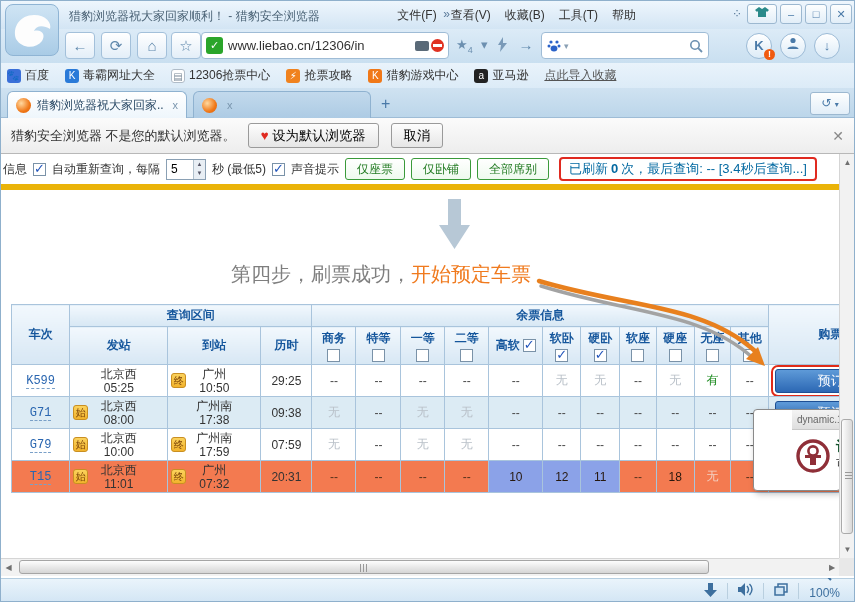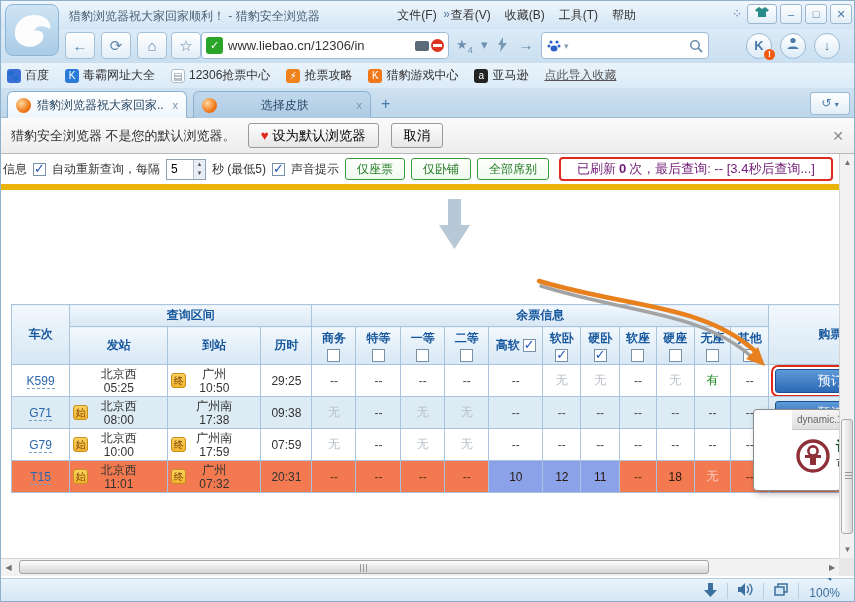--- a/index.html
+++ b/index.html
@@ -72,42 +72,42 @@
   .querybar { position:absolute; left:0; top:0; width:840px; height:36px; border-bottom:6px solid #eab308;
               display:flex; align-items:center; gap:6px; padding-left:2px; font-size:12px; }
   .cb { width:13px; height:13px; border:1px solid #7a92a8; background:#fff; display:inline-block; position:relative; flex:0 0 auto; }
   .cb.on::after { content:"✓"; position:absolute; left:0px; top:-3px; color:#2255bb; font-size:13px; font-weight:bold; }
   .spin { width:40px; height:21px; border:1px solid #8aa0b4; display:inline-flex; }
   .spin input { width:26px; border:none; outline:none; padding-left:4px; font-size:12px; }
   .spin .arrows { width:12px; display:flex; flex-direction:column; border-left:1px solid #b0c0cc; }
   .spin .arrows i { flex:1; font-style:normal; font-size:6px; line-height:9px; text-align:center; color:#556; background:#e8eef4; }
   .greenbtn { height:22px; border:1px solid #3a9a3a; border-radius:3px; color:#217a21; background:linear-gradient(#ffffff,#eefaee);
               padding:0 11px; line-height:20px; font-size:12px; }
-  .redstat { height:24px; border:2px solid #e02a20; border-radius:4px; color:#701a75; padding:0 16px; line-height:20px;
+  .redstat { height:24px; border:2px solid #e02a20; border-radius:4px; color:#0369a1; padding:0 8px; line-height:20px;
              font-size:13px; margin-left:4px; white-space:nowrap; }
   .redstat b { margin:0 3px; }
 
   .stepline { position:absolute; top:107px; left:0; width:760px; text-align:center; font-size:20px; }
   .step-gray { color:#7f7f7f; }
   .step-orange { color:#f07a1e; }
 
   .overlay { position:absolute; left:0; top:0; width:855px; height:424px; pointer-events:none; z-index:6; }
 
   
   table.trains { position:absolute; left:10px; top:150px; width:881px; border-collapse:collapse; table-layout:fixed; z-index:2; }
   table.trains th, table.trains td { border:1px solid #a9c4dc; text-align:center; vertical-align:middle; overflow:hidden; }
   table.trains th { background:linear-gradient(#f2f8fd,#d7e7f4); color:#15569c; font-size:12px; font-weight:bold; }
   tr.h1 th { height:22px; } tr.h2 th { height:38px; }
   .seat-h { display:flex; flex-direction:column; align-items:center; gap:2px; }
   .seat-h.inline { flex-direction:row; justify-content:center; gap:3px; }
   tbody td { height:32px; font-size:12px; background:#fff; }
   tr.alt td { background:#dcebf4; }
   tr.sel td { background:#f37a50; }
   td.bg-blue { background:#8ba2e8 !important; }
-  a.train-link { color:#2a66b0; text-decoration:none; border-bottom:1px dashed #7aa0c8; font-size:12px; }
+  a.train-link { color:#2a66b0; text-decoration:none; border-bottom:1px dashed #7aa0c8; font-size:12px;font-family:Liberation Mono, monospace; }
   .stcell { position:relative; line-height:14px;margin-left:8px; }
   .stb { position:absolute; left:3px; top:50%; margin-top:-8px; width:15px; height:15px; background:linear-gradient(#fbd25c,#f2b32c);
          border:1px solid #c98f22; border-radius:3px; color:#7a4208; font-size:10px; line-height:14px; }
   .c-dash { color:#4a4a4a; } .c-none { color:#b9c0c8; } .c-have { color:#17881a; } .c-num { color:#16224e; }
   tr.sel .c-dash { color:#58321c; } tr.sel .c-none { color:#f3cfc0; } tr.sel .c-num { color:#27180e; }
   .buy-wrap { margin:3px 5px 3px 6px; position:relative; }
   .buy-btn { height:24px; border-radius:3px; background:linear-gradient(#5e9ad8,#2c68b4); border:1px solid #1d4f94;
              color:#fff; font-size:13px; line-height:22px; text-align:center; }
   .ring { outline:2px solid #e02a18; outline-offset:2px; border-radius:3px; }
 
@@ -248,21 +248,20 @@
     </div>
 
   <div class="tabbar">
     <div class="tab active" style="left:6px;width:180px">
       <span class="flame"></span>
       <span style="flex:1;white-space:nowrap;overflow:hidden">猎豹浏览器祝大家回家...</span>
       <span class="tab-close">x</span>
     </div>
     <div class="tab inactive" style="left:192px;width:178px">
       <span class="flame"></span>
-      <span style="flex:1;text-align:center;white-space:nowrap">选择皮肤</span>
       <span class="tab-close">x</span>
     </div>
     <div class="newtab">+</div>
     <div class="undo-btn"><span>↺</span> <span style="font-size:8px">▾</span></div>
   </div>
 
   <div class="notif">
     <span>猎豹安全浏览器 不是您的默认浏览器。</span>
     <button class="notif-btn"><span style="color:#e02a20">♥</span> <span>设为默认浏览器</span></button>
     <button class="notif-btn">取消</button>
@@ -284,20 +283,23 @@
       </span>
       <span>秒 (最低5)</span>
       <span class="cb on"></span>
       <span>声音提示</span>
       <button class="greenbtn">仅座票</button>
       <button class="greenbtn">仅卧铺</button>
       <button class="greenbtn">全部席别</button>
       <span class="redstat"><span>已刷新</span><b>0</b><span>次，最后查询: --</span> <span>[3.4秒后查询...]</span></span>
     </div>
 
+    <div class="stepline">
+      <span class="step-gray">第四步，刷票成功，</span><span class="step-orange">开始预定车票</span>
+    </div>
 
     <table class="trains">
       <colgroup>
         <col style="width:57px">
           <col style="width:96px">
           <col style="width:91px">
           <col style="width:50px">
         <col style="width:43px">
           <col style="width:44px">
           <col style="width:43px">

